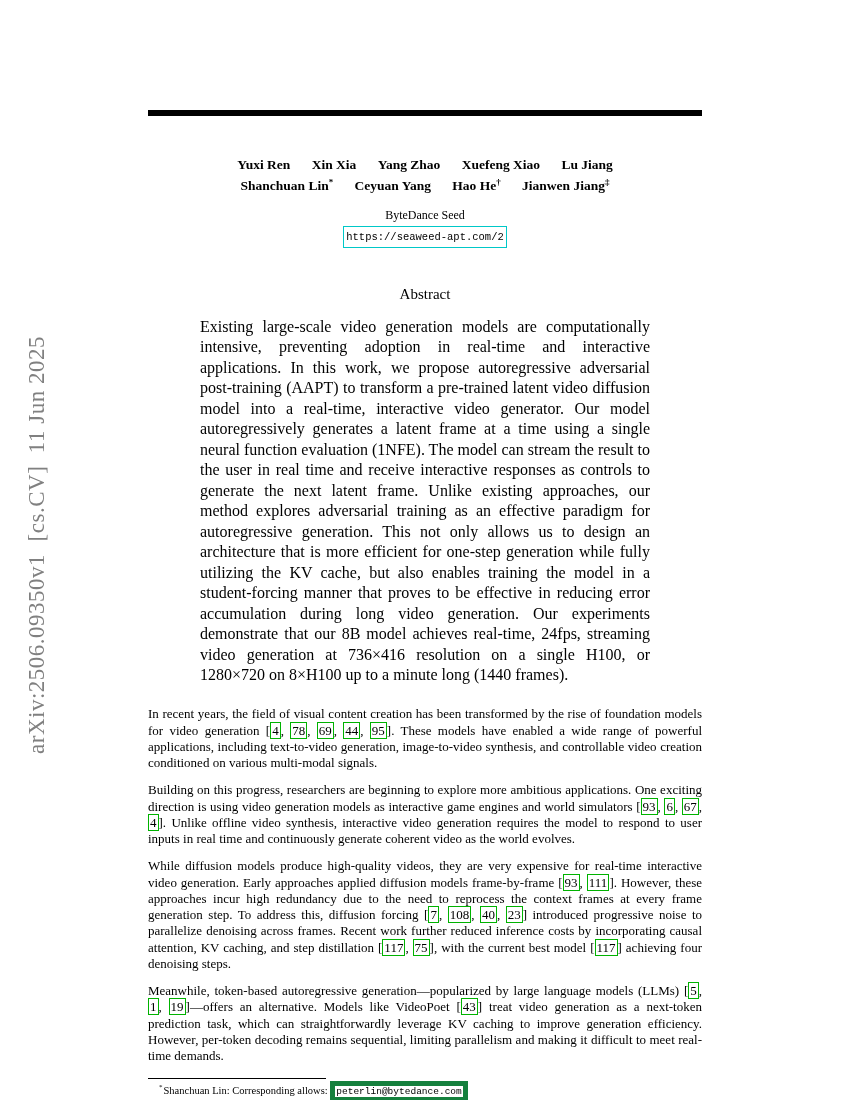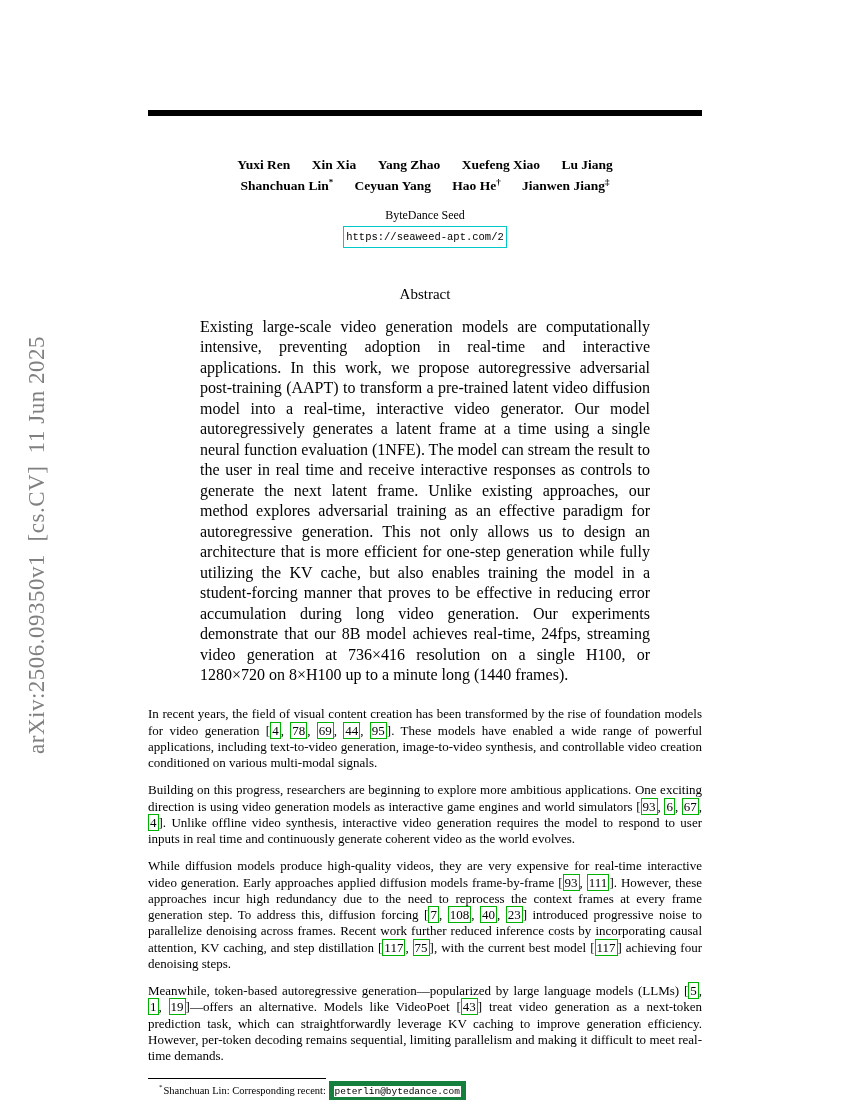--- a/index.html
+++ b/index.html
@@ -127,17 +127,17 @@
     <h2 class="abstract-heading">Abstract</h2>
     <p class="abstract-text">Existing large-scale video generation models are computationally intensive, preventing adoption in real-time and interactive applications. In this work, we propose autoregressive adversarial post-training (AAPT) to transform a pre-trained latent video diffusion model into a real-time, interactive video generator. Our model autoregressively generates a latent frame at a time using a single neural function evaluation (1NFE). The model can stream the result to the user in real time and receive interactive responses as controls to generate the next latent frame. Unlike existing approaches, our method explores adversarial training as an effective paradigm for autoregressive generation. This not only allows us to design an architecture that is more efficient for one-step generation while fully utilizing the KV cache, but also enables training the model in a student-forcing manner that proves to be effective in reducing error accumulation during long video generation. Our experiments demonstrate that our 8B model achieves real-time, 24fps, streaming video generation at 736×416 resolution on a single H100, or 1280×720 on 8×H100 up to a minute long (1440 frames).</p>
 
     <p class="body-para first-para"><span>In recent years, the field of visual content creation has been transformed by the rise of foundation models for video generation [</span><span class="cite-link">4</span><span>, </span><span class="cite-link">78</span><span>, </span><span class="cite-link">69</span><span>, </span><span class="cite-link">44</span><span>, </span><span class="cite-link">95</span><span>]. These models have enabled a wide range of powerful applications, including text-to-video generation, image-to-video synthesis, and controllable video creation conditioned on various multi-modal signals.</span></p>
     <p class="body-para"><span>Building on this progress, researchers are beginning to explore more ambitious applications. One exciting direction is using video generation models as interactive game engines and world simulators [</span><span class="cite-link">93</span><span>, </span><span class="cite-link">6</span><span>, </span><span class="cite-link">67</span><span>, </span><span class="cite-link">4</span><span>]. Unlike offline video synthesis, interactive video generation requires the model to respond to user inputs in real time and continuously generate coherent video as the world evolves.</span></p>
     <p class="body-para"><span>While diffusion models produce high-quality videos, they are very expensive for real-time interactive video generation. Early approaches applied diffusion models frame-by-frame [</span><span class="cite-link">93</span><span>, </span><span class="cite-link">111</span><span>]. However, these approaches incur high redundancy due to the need to reprocess the context frames at every frame generation step. To address this, diffusion forcing [</span><span class="cite-link">7</span><span>, </span><span class="cite-link">108</span><span>, </span><span class="cite-link">40</span><span>, </span><span class="cite-link">23</span><span>] introduced progressive noise to parallelize denoising across frames. Recent work further reduced inference costs by incorporating causal attention, KV caching, and step distillation [</span><span class="cite-link">117</span><span>, </span><span class="cite-link">75</span><span>], with the current best model [</span><span class="cite-link">117</span><span>] achieving four denoising steps.</span></p>
     <p class="body-para"><span>Meanwhile, token-based autoregressive generation—popularized by large language models (LLMs) [</span><span class="cite-link">5</span><span>, </span><span class="cite-link">1</span><span>, </span><span class="cite-link">19</span><span>]—offers an alternative. Models like VideoPoet [</span><span class="cite-link">43</span><span>] treat video generation as a next-token prediction task, which can straightforwardly leverage KV caching to improve generation efficiency. However, per-token decoding remains sequential, limiting parallelism and making it difficult to meet real-time demands.</span></p>
 
     <div class="footnote-rule"></div>
     <div class="footnotes">
-      <p class="footnote"><span class="fn-sup">*</span><span>Shanchuan Lin: Corresponding recent: </span><span class="email-box">peterlin@bytedance.com</span></p>
+      <p class="footnote"><span class="fn-sup">*</span><span>Shanchuan Lin: Corresponding allows: </span><span class="email-box">peterlin@bytedance.com</span></p>
     </div>
 
   </div>
 </div>
 
 </body></html>

